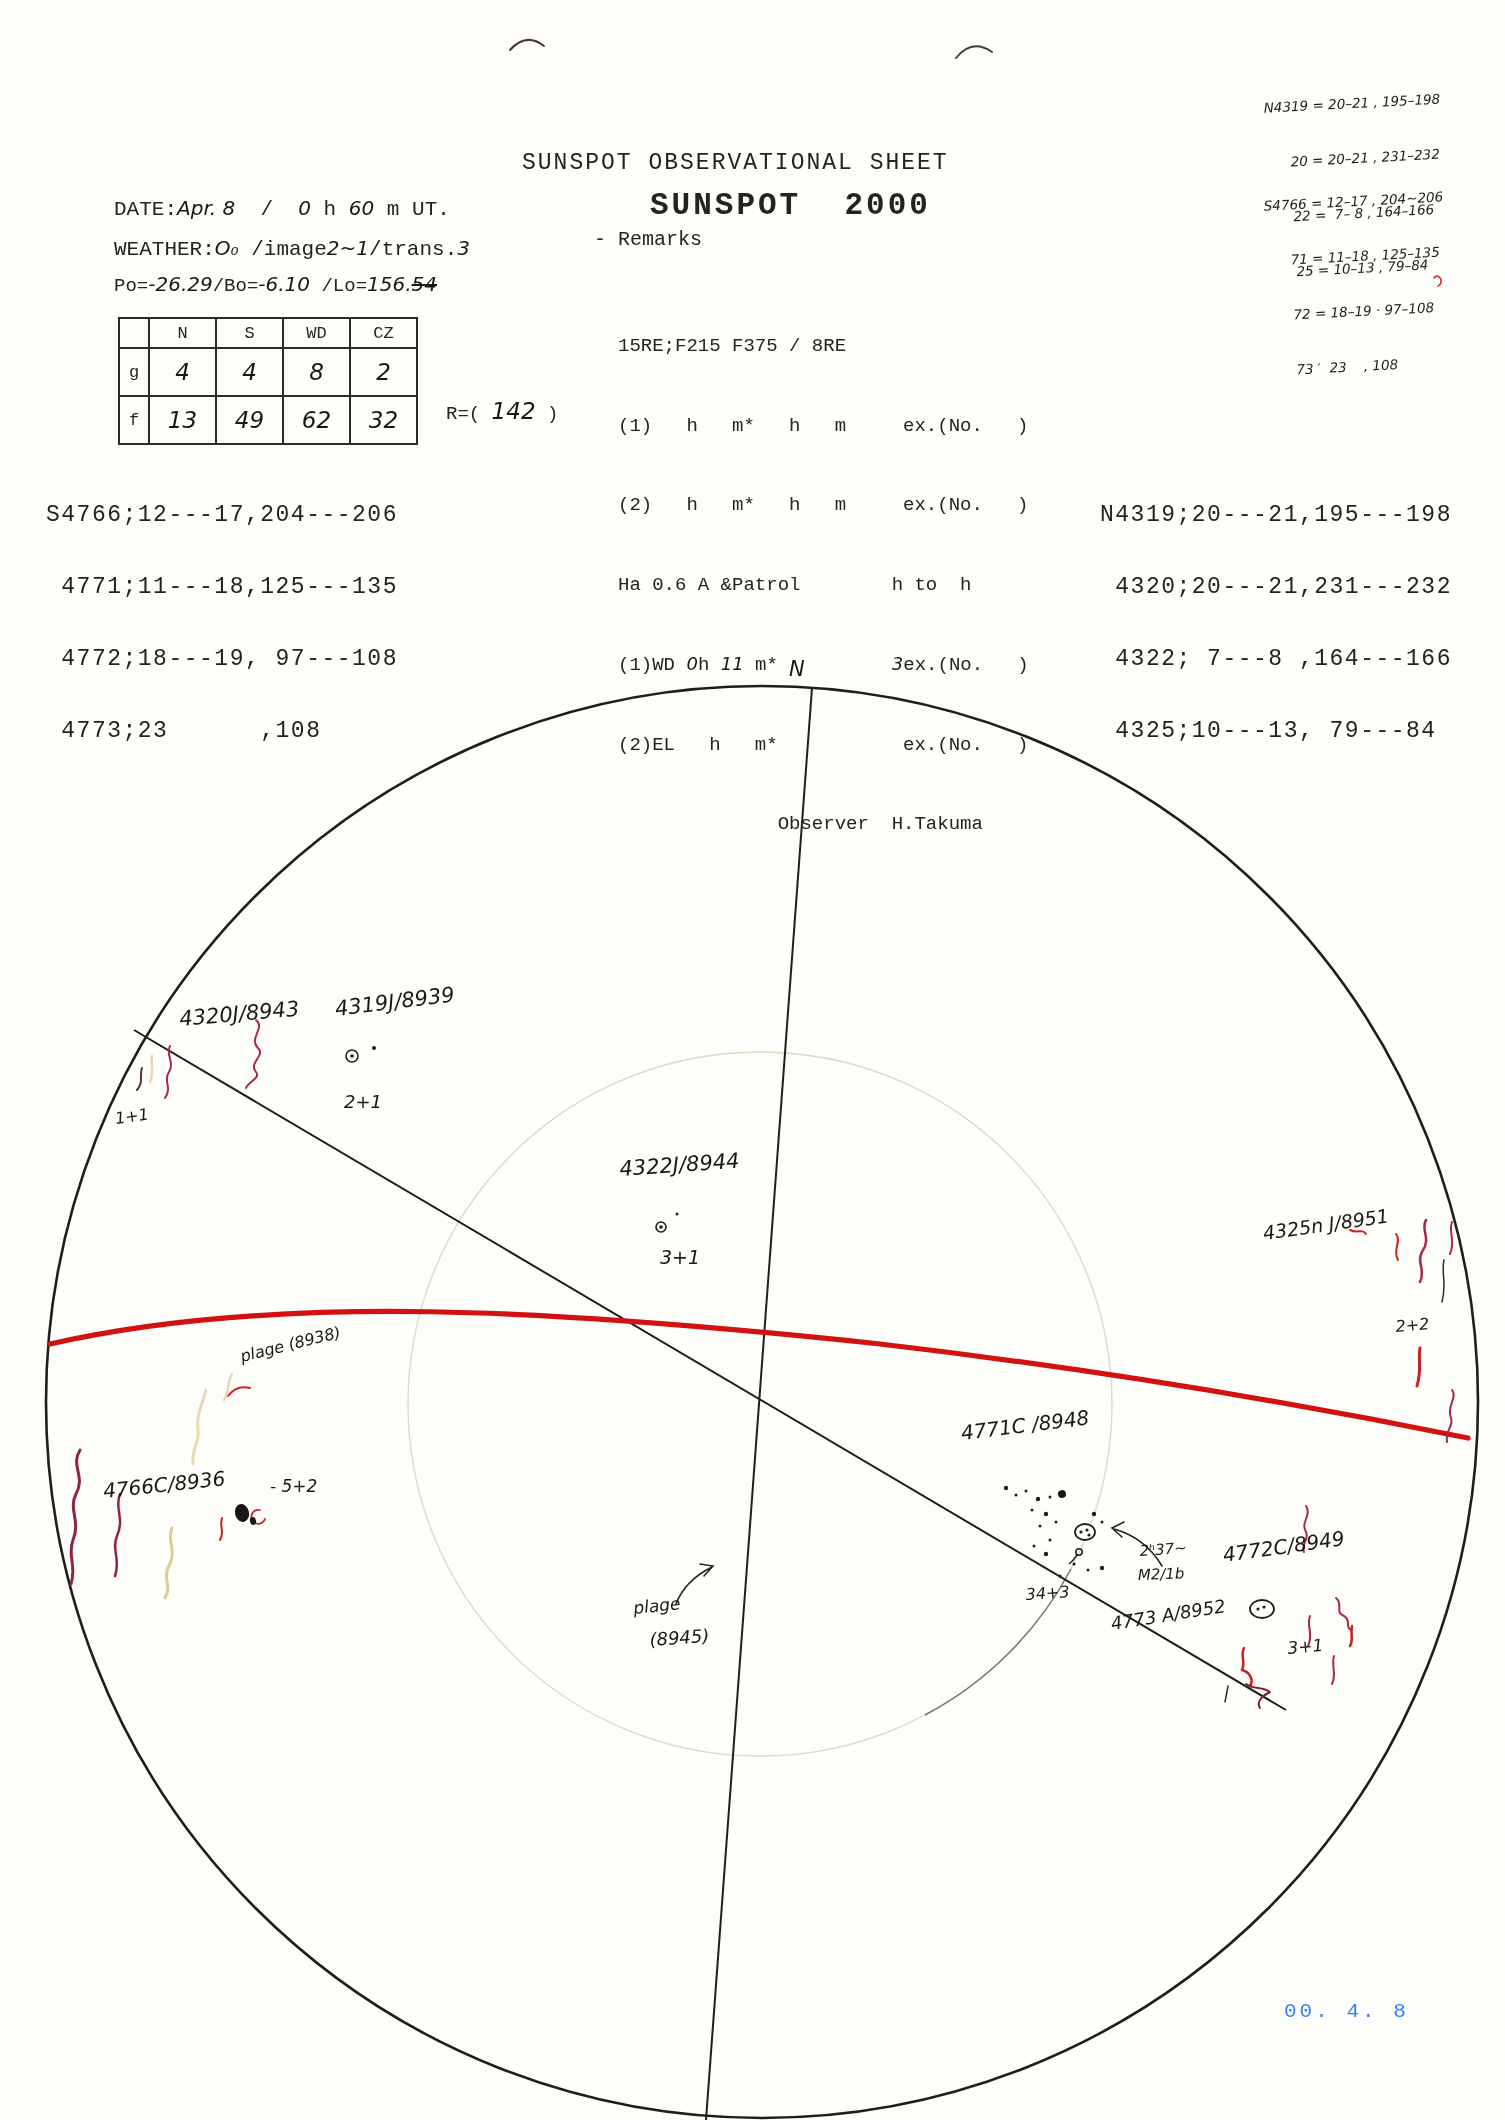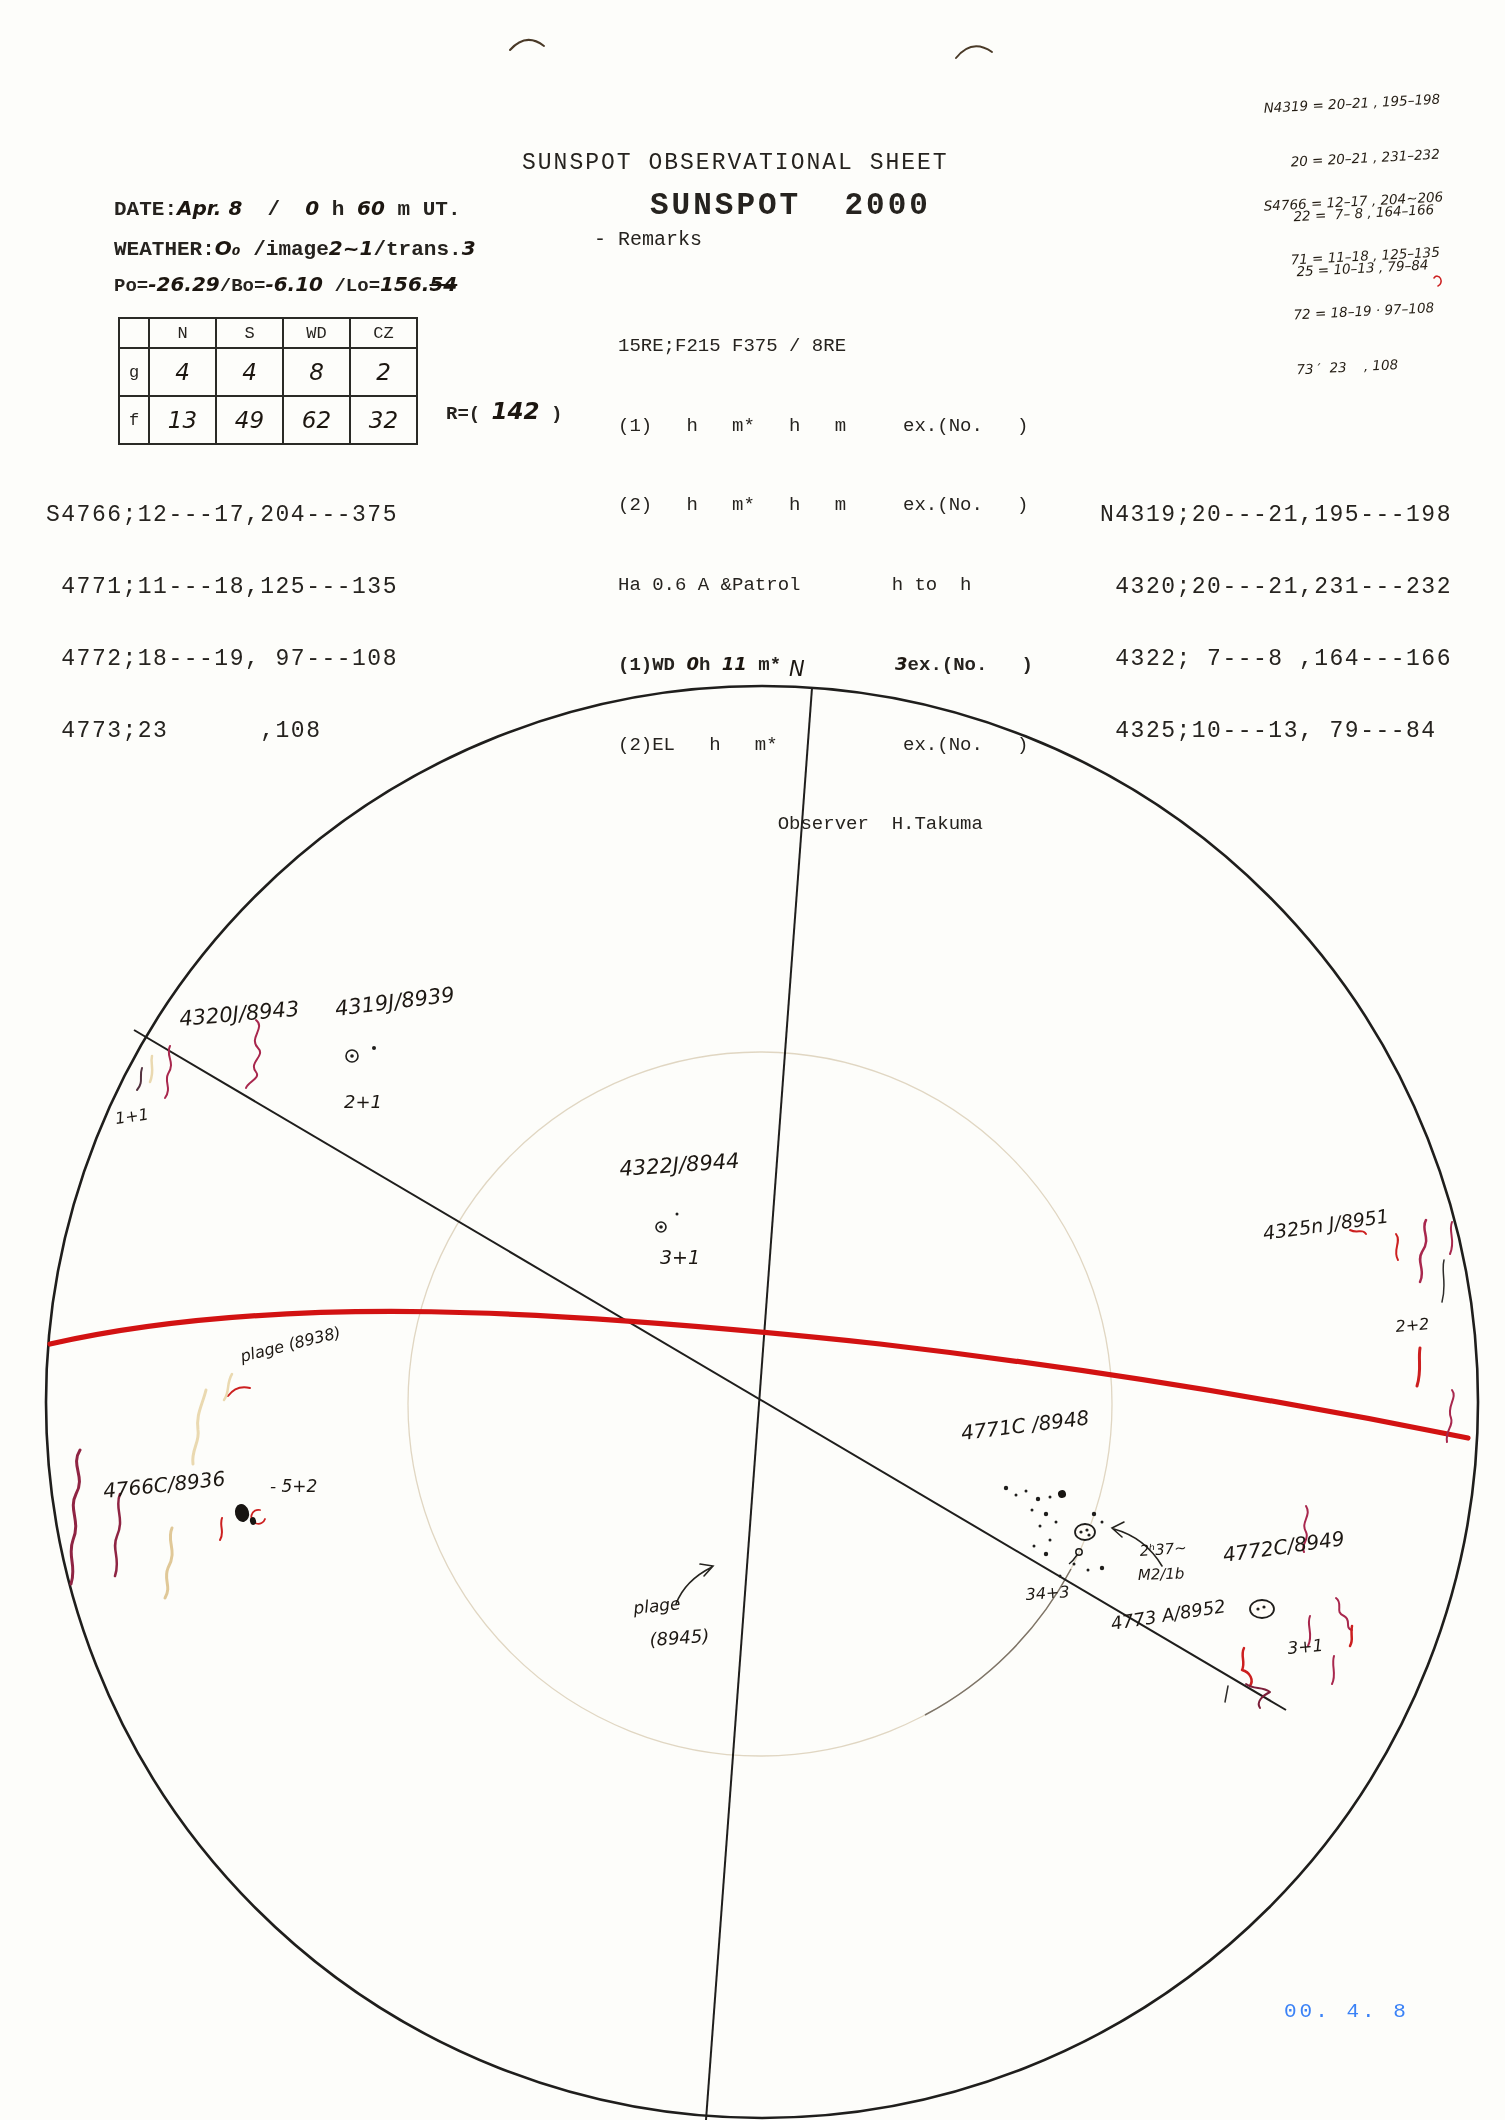--- a/index.html
+++ b/index.html
@@ -3,21 +3,21 @@
 <meta charset="utf-8">
 <style>
   html,body{margin:0;padding:0;background:#e8e8e4;}
   .page{position:relative;width:1505px;height:2120px;background:#fdfdfa;overflow:hidden;
         font-family:"Liberation Mono",monospace;color:#26231f;}
   .abs{position:absolute;white-space:pre;}
   .typed{font-family:"Liberation Mono",monospace;color:#26231f;}
   .hw{font-family:"DejaVu Sans",sans-serif;font-style:italic;color:#1c1610;}
   .strike{text-decoration:line-through;}
   .big{font-size:23px;}
-  .seg{white-space:pre;font-weight:bold;}
+  .seg{white-space:pre;}
   
   .title{left:522px;top:150px;font-size:23px;letter-spacing:2px;}
   .stamp{left:650px;top:188px;font-size:31px;font-weight:bold;letter-spacing:3px;}
   .remarks-label{left:594px;top:228px;font-size:20px;}
   .date-line{left:114px;top:196px;font-size:21px;}
   .weather-line{left:114px;top:236px;font-size:21px;}
   .po-line{left:114px;top:272px;font-size:19px;}
   .date-line .hw,.weather-line .hw,.po-line .hw{font-size:20px;}
   
   .corner1{left:1268px;top:58px;transform:rotate(-3deg);}
@@ -101,21 +101,21 @@
     <div>15RE;F215 F375 / 8RE</div>
     <div>(1)   h   m*   h   m     ex.(No.   )</div>
     <div>(2)   h   m*   h   m     ex.(No.   )</div>
     <div>Ha 0.6 A &amp;Patrol        h to  h</div>
     <div><span class="seg typed">(1)WD </span><span class="seg hw">0</span><span class="seg typed">h </span><span class="seg hw">11</span><span class="seg typed"> m*          </span><span class="seg hw">3</span><span class="seg typed">ex.(No.   )</span></div>
     <div>(2)EL   h   m*           ex.(No.   )</div>
     <div>              Observer  H.Takuma</div>
   </div>
 
   <div class="abs slist">
-    <div>S4766;12---17,204---375</div>
+    <div>S4766;12---17,204---206</div>
     <div> 4771;11---18,125---135</div>
     <div> 4772;18---19, 97---108</div>
     <div> 4773;23      ,108</div>
   </div>
   <div class="abs nlist">
     <div>N4319;20---21,195---198</div>
     <div> 4320;20---21,231---232</div>
     <div> 4322; 7---8 ,164---166</div>
     <div> 4325;10---13, 79---84</div>
   </div>

